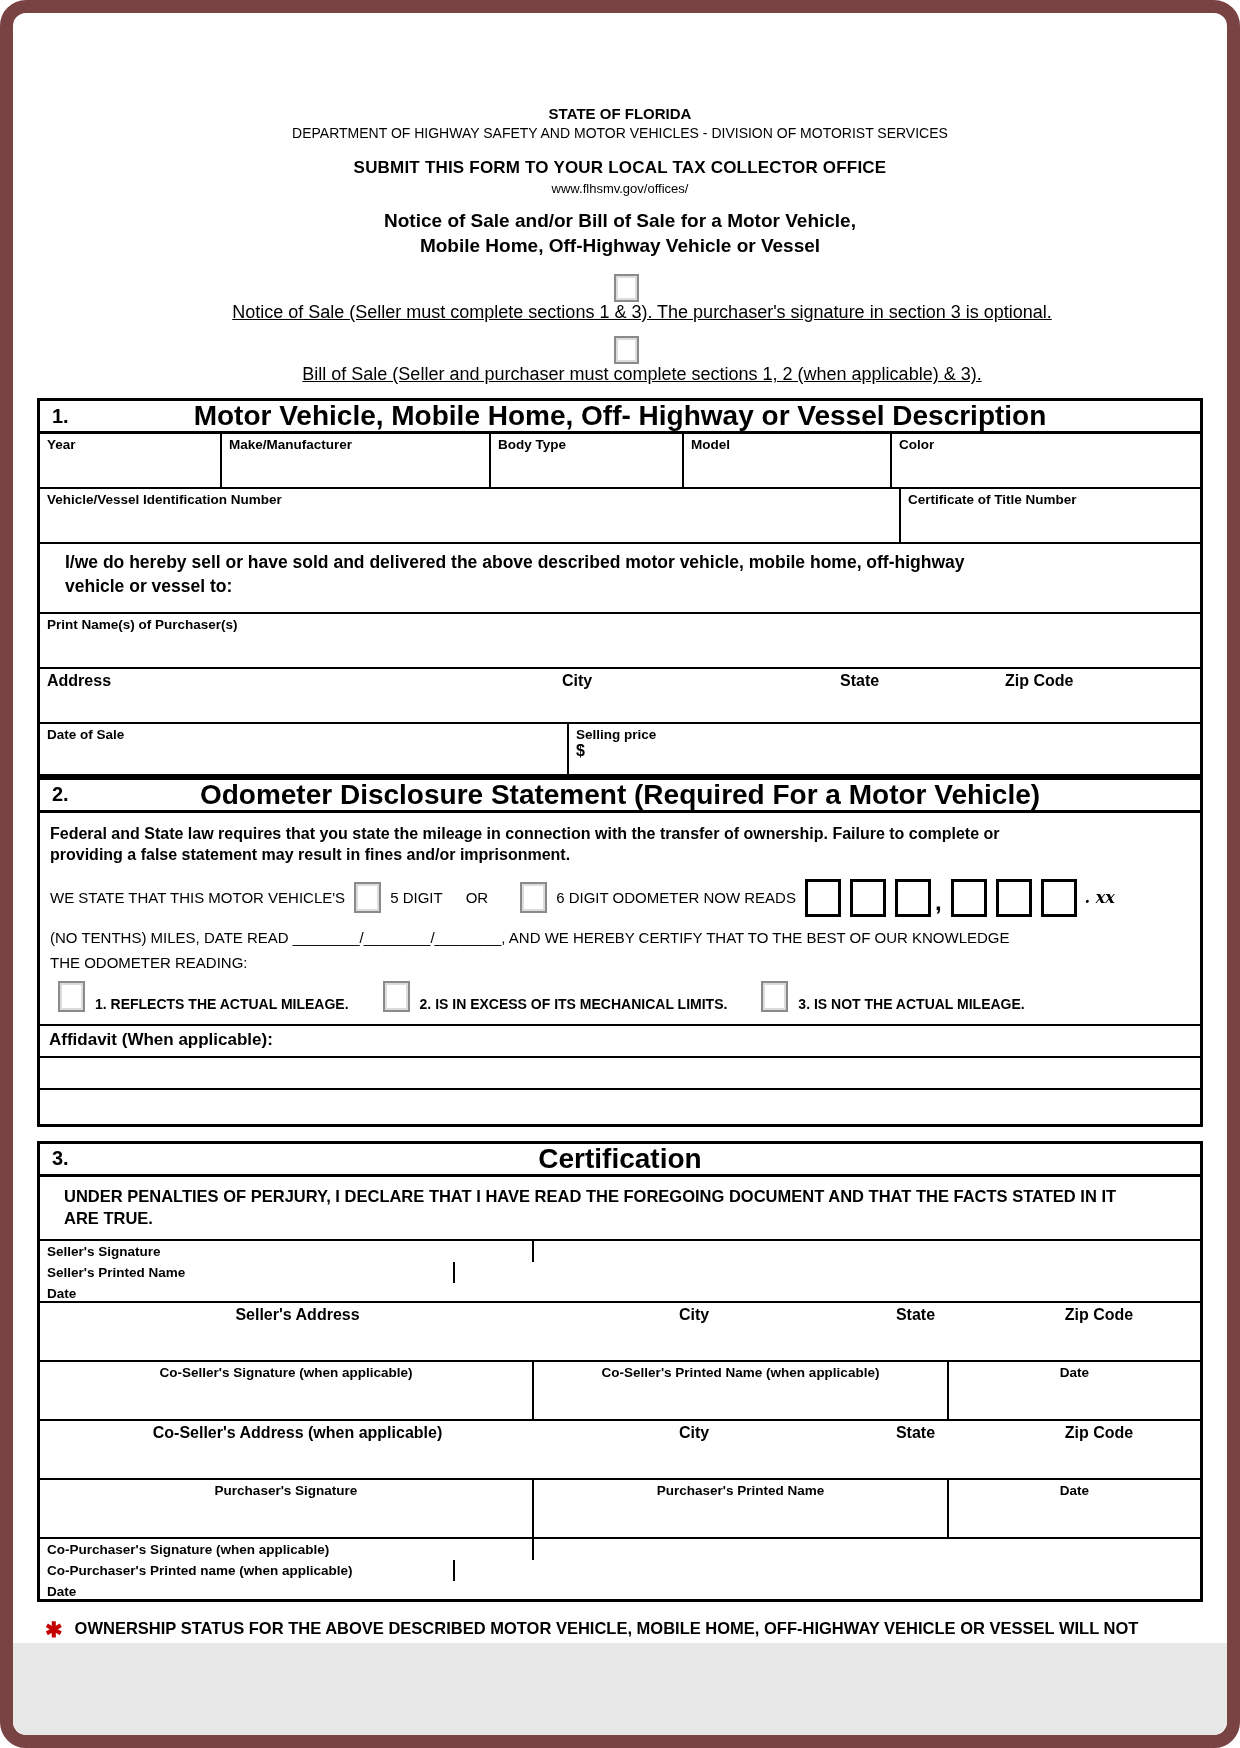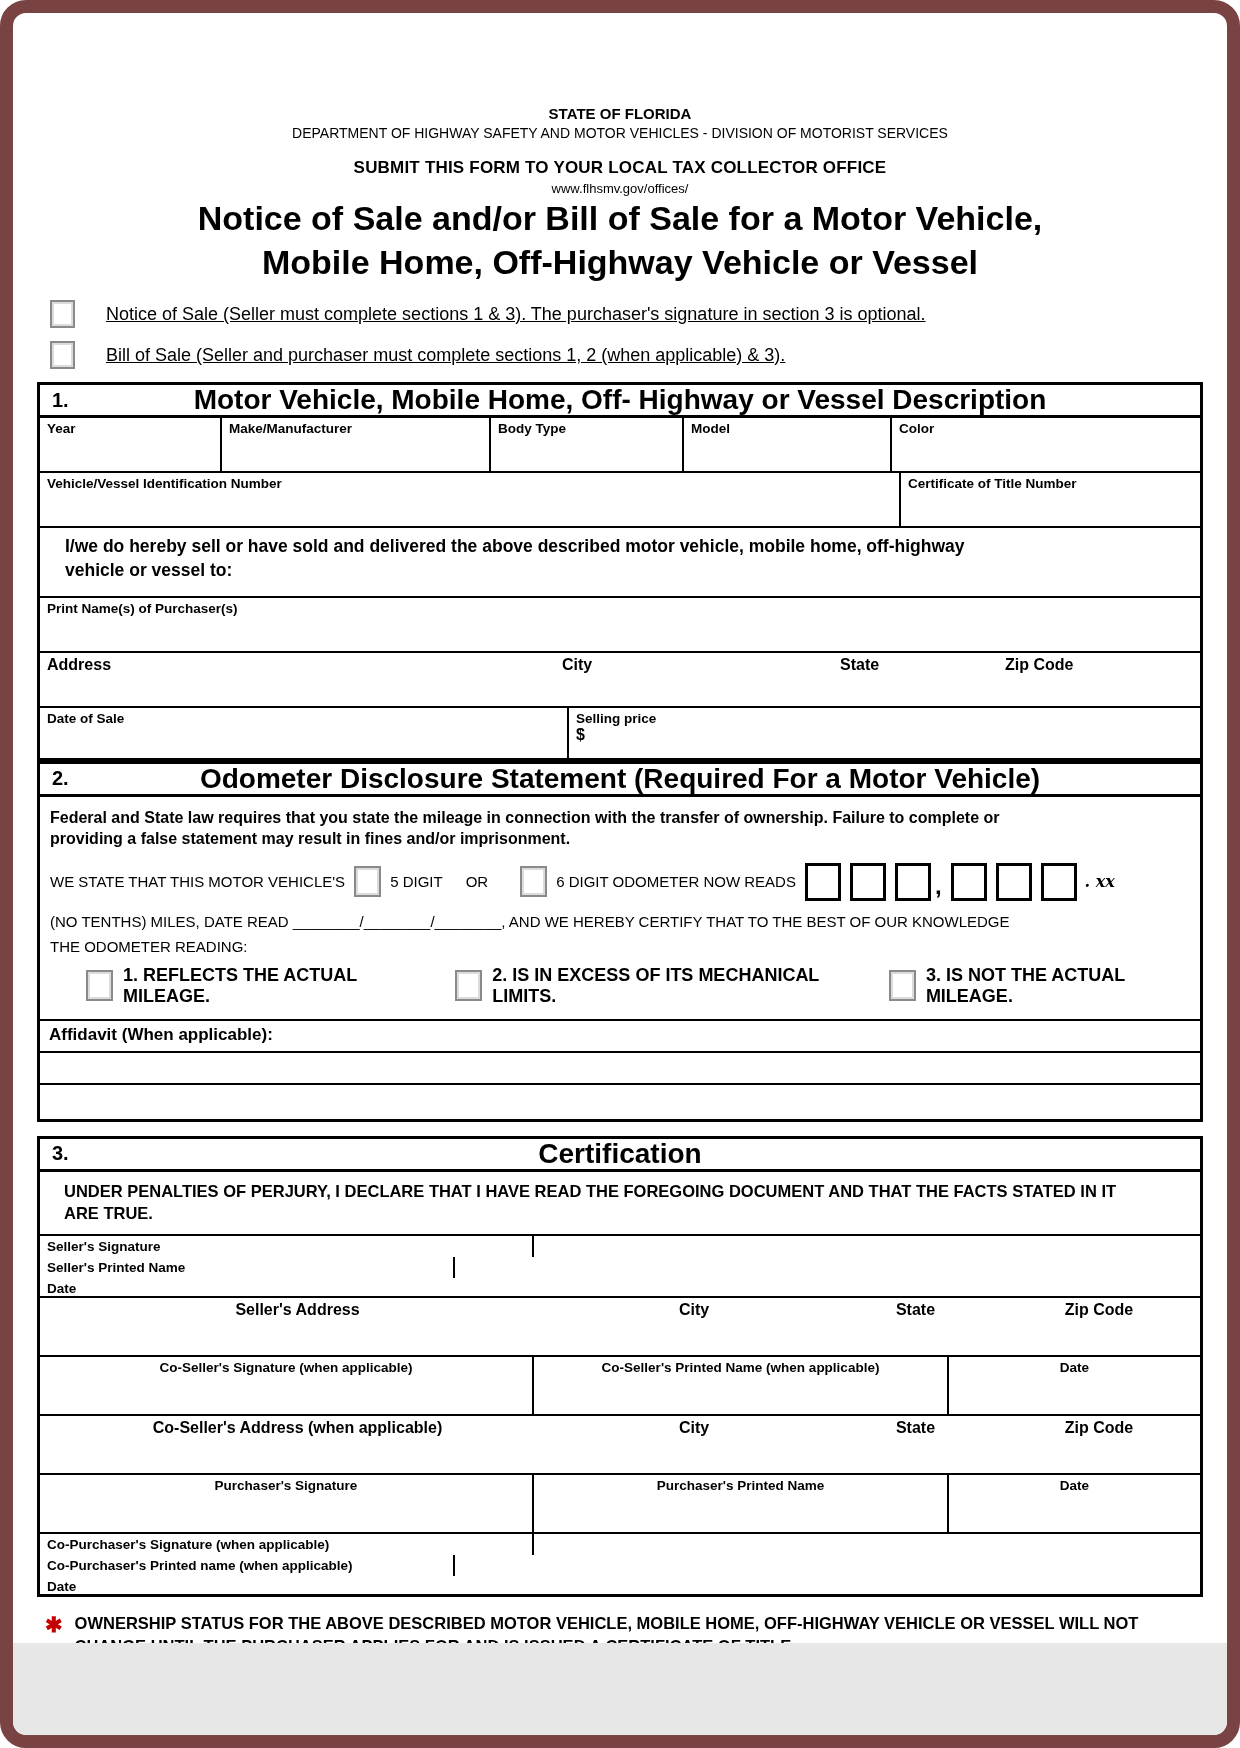--- a/index.html
+++ b/index.html
@@ -10,25 +10,25 @@
     font-family:"Liberation Sans", sans-serif; color:#000;
   }
   .inner { padding:0 24px; }
 
   
   .hdr { text-align:center; padding-top:92px; }
   .h-state { font-size:15px; font-weight:bold; }
   .h-dept  { font-size:14px; margin-top:3px; }
   .h-submit{ font-size:17px; font-weight:bold; margin-top:17px; letter-spacing:.2px; }
   .h-url   { font-size:13px; margin-top:3px; }
-  .h-title { font-size:34px; font-weight:bold; line-height:1.3; }
+  .h-title { font-size:19px; font-weight:bold; margin-top:13px; line-height:1.3; }
 
   
   .opts { margin-top:16px; }
-  .opt-row { display:flex; align-items:center; margin:9px 0 13px 13px; }
+  .opt-row { display:flex; align-items:center; margin:9px 0 13px 13px;flex-direction:column; }
   .cb {
     display:inline-block; width:21px; height:24px; background:#fff;
     border:2px solid #8a8a8a; box-shadow: inset 0 0 0 2px #dcdcdc; flex:0 0 auto;
   }
   .opt-text { margin-left:31px; font-size:18px; text-decoration:underline; }
 
   
   .sec-head {
     border:3px solid #000; height:30px; display:flex; align-items:center;
     font-weight:bold; position:relative; margin-top:0;
@@ -53,21 +53,21 @@
   .law { font-size:16px; font-weight:bold; max-width:1010px; padding:10px 8px 4px 10px; line-height:1.35; }
   .odo-line { display:flex; align-items:center; font-size:15px; padding:9px 8px 4px 10px; white-space:nowrap; }
   .cb2 {
     display:inline-block; width:23px; height:27px; background:#fff;
     border:2px solid #8a8a8a; box-shadow: inset 0 0 0 2px #dcdcdc; margin:0 9px; flex:0 0 auto;
   }
   .dbox { display:inline-block; width:30px; height:32px; border:3px solid #000; background:#fff; margin-left:9px; flex:0 0 auto; }
   .big-comma { font-size:24px; font-weight:bold; margin-left:4px; position:relative; top:4px; }
   .dxx { font-family:"DejaVu Serif", serif; font-style:italic; font-weight:bold; font-size:16px; margin-left:8px; }
   .plain-line { font-size:15px; padding:8px 8px 0 10px; }
-  .choices { display:flex; align-items:center; font-size:18px; font-weight:bold; padding:10px 6px 12px 10px;margin-left:28px; }
+  .choices { display:flex; align-items:flex-end; font-size:14px; font-weight:bold; padding:10px 6px 12px 10px; }
   .choices .cb2 { margin:0 10px 0 8px; }
   .choices .gap { width:26px; }
   .aff-label { border-top:2px solid #000; font-size:17px; font-weight:bold; padding:4px 9px 6px 9px; }
   .aff-blank { border-top:2px solid #000; height:30px; }
 
   .sec-gap { height:14px; }
 
   
   .perjury { font-size:16.5px; font-weight:bold; padding:8px 10px 10px 24px; max-width:1065px; line-height:1.35; }
   .crow { display:flex; border-top:2px solid #000; }

